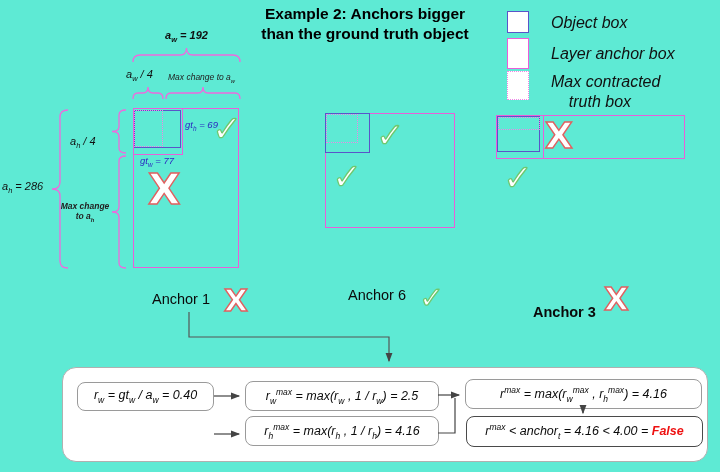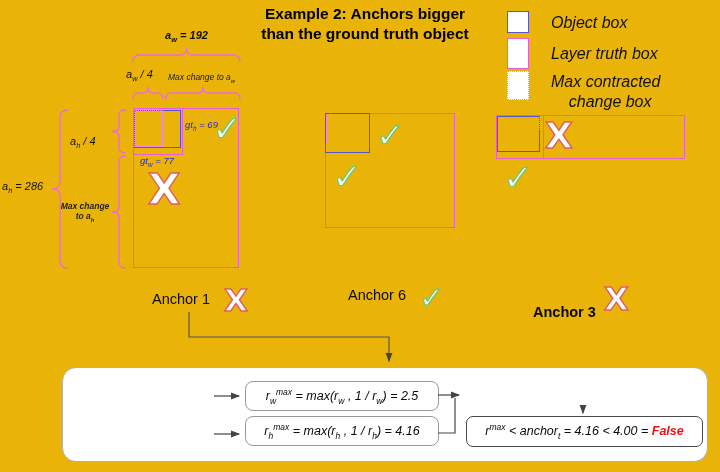--- a/index.html
+++ b/index.html
@@ -1,17 +1,17 @@
 <!DOCTYPE html>
 <html><head>
 <meta charset="utf-8">
 <style>
   html,body{margin:0;padding:0;background:#fff;}
   .canvas{
-    position:relative;width:720px;height:472px;background:#eab308;
+    position:relative;width:720px;height:472px;background:#5eead4;
     font-family:"Liberation Sans",sans-serif;color:#111;overflow:hidden;
   }
   .abs{position:absolute;}
   
   .title{
     font-weight:bold;font-size:15.5px;line-height:1.3;text-align:center;
     white-space:pre-line;color:#000;
   }
   
   .sw{position:absolute;background:#fff;}
@@ -54,25 +54,25 @@
 <div class="canvas">
 
   <div class="abs title" style="left:225px;top:4px;width:280px;">Example 2: Anchors bigger
 than the ground truth object</div>
 
   <div>
     <div class="sw sw-object" style="left:507px;top:11px;width:20px;height:20px;"></div>
     <div class="abs legend-label" style="left:551px;top:14px;">Object box</div>
 
     <div class="sw sw-layer" style="left:507px;top:38px;width:20px;height:29px;"></div>
-    <div class="abs legend-label" style="left:551px;top:45px;">Layer truth box</div>
+    <div class="abs legend-label" style="left:551px;top:45px;">Layer anchor box</div>
 
     <div class="sw sw-contracted" style="left:507px;top:71px;width:20px;height:27px;"></div>
     <div class="abs legend-label pre" style="left:551px;top:72px;">Max contracted
-    change box</div>
+    truth box</div>
   </div>
 
   <div class="abs lab lab-11 center" style="left:133px;top:29px;width:107px;">a<sub>w</sub> = 192</div>
   <div class="abs lab lab-11" style="left:126px;top:68px;">a<sub>w</sub> / 4</div>
   <div class="abs lab lab-sm" style="left:168px;top:72px;">Max change to a<sub>w</sub></div>
 
   <div class="abs lab lab-11" style="left:2px;top:180px;">a<sub>h</sub> = 286</div>
   <div class="abs lab lab-11" style="left:70px;top:135px;">a<sub>h</sub> / 4</div>
   <div class="abs lab lab-sm center" style="left:56px;top:201px;width:58px;">Max change<br>to a<sub>h</sub></div>
 
@@ -97,27 +97,33 @@
     <div class="box box-blue" style="left:497px;top:116px;width:41px;height:34px;"></div>
     <div class="box box-dotted" style="left:498px;top:117px;width:40px;height:11px;"></div>
   </div>
 
   <div class="abs anchor-label" style="left:152px;top:291px;">Anchor 1</div>
   <div class="abs anchor-label" style="left:348px;top:287px;">Anchor 6</div>
   <div class="abs anchor-label" style="left:533px;top:304px;font-weight:bold;">Anchor 3</div>
 
   <div class="abs flow-outer" style="left:62px;top:367px;width:644px;height:93px;"></div>
 
+  <div class="fbox" style="left:77px;top:382px;width:135px;height:27px;">
+    <span>r<sub>w</sub> = gt<sub>w</sub> / a<sub>w</sub> = 0.40</span>
+  </div>
   <div class="fbox" style="left:245px;top:381px;width:192px;height:28px;">
     <span>r<sub>w</sub><sup>max</sup> = max(r<sub>w</sub> , 1 / r<sub>w</sub>) = 2.5</span>
   </div>
   <div class="fbox" style="left:245px;top:416px;width:192px;height:28px;">
     <span>r<sub>h</sub><sup>max</sup> = max(r<sub>h</sub> , 1 / r<sub>h</sub>) = 4.16</span>
   </div>
-  <div class="fbox fbox-strong" style="left:466px;top:416px;width:235px;height:29px;border-radius:7px;">
+  <div class="fbox" style="left:465px;top:379px;width:235px;height:28px;">
+    <span>r<sup>max</sup> = max(r<sub>w</sub><sup>max</sup> , r<sub>h</sub><sup>max</sup>) = 4.16</span>
+  </div>
+  <div class="fbox fbox-strong" style="left:466px;top:416px;width:235px;height:29px;">
     <span>r<sup>max</sup> &lt; anchor<sub>t</sub> = 4.16 &lt; 4.00 = <span class="hl-false">False</span></span>
   </div>
 
   <svg class="abs" style="left:0;top:0;" width="720" height="472" viewBox="0 0 720 472">
     <defs>
       <marker id="arr" markerWidth="9" markerHeight="7" refX="7" refY="3" orient="auto">
         <path d="M0,0 L8,3 L0,6 Z" fill="#444"></path>
       </marker>
     </defs>
 

